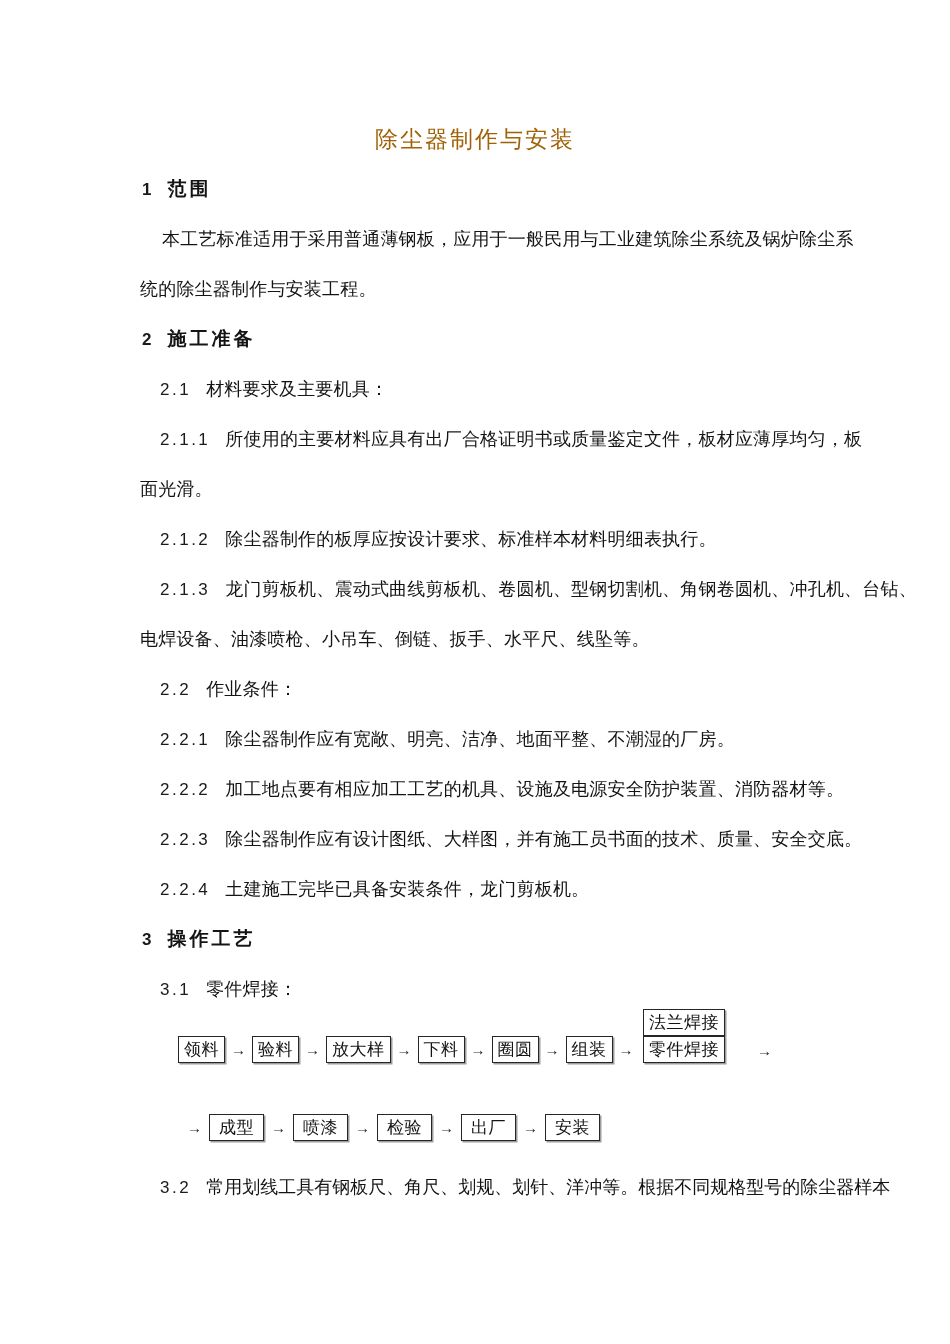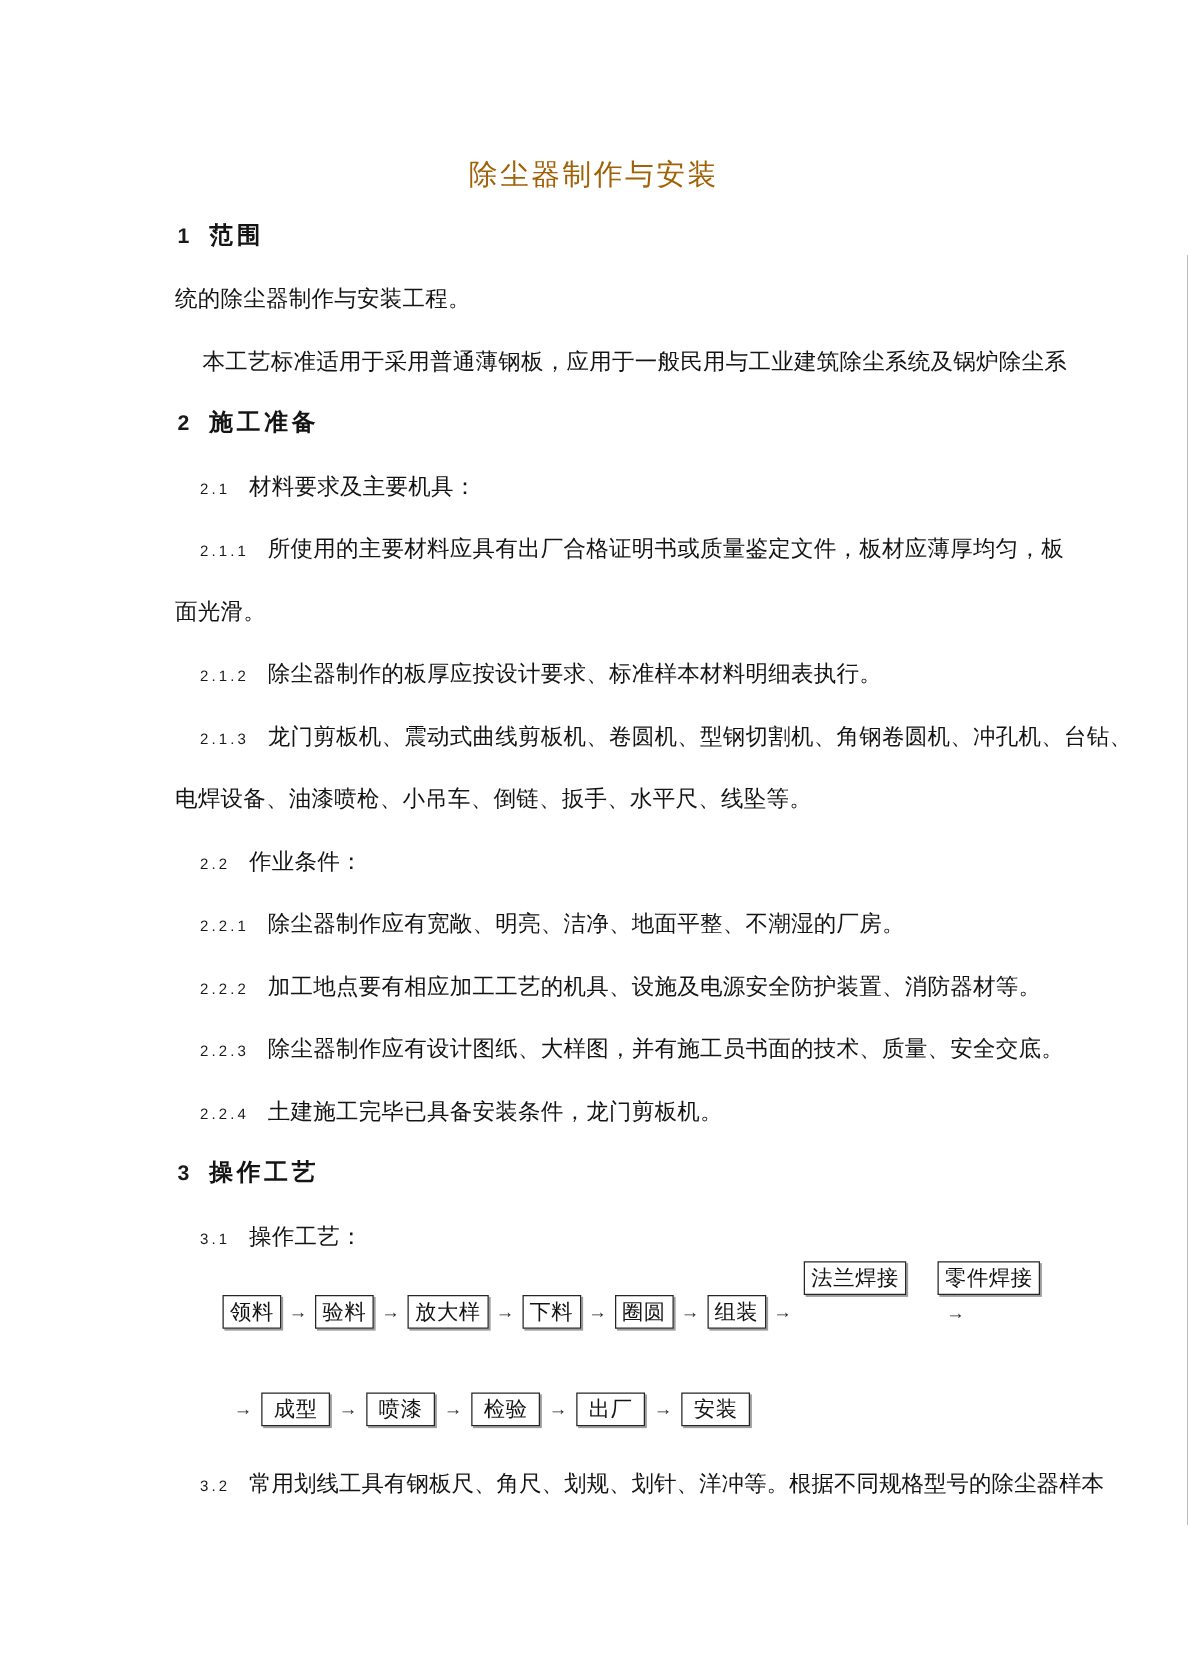--- a/index.html
+++ b/index.html
@@ -43,39 +43,39 @@
   .line.item{padding-left:20px;}
   .line.heading{padding-left:2px;}
   .line.heading{
     font-family:"Liberation Sans","DejaVu Sans",sans-serif;
     font-weight:bold;
     font-size:19px;
   }
   .line.heading .txt{letter-spacing:3px;margin-top:21px;}
   .num{
     font-family:"Liberation Sans","DejaVu Sans",sans-serif;
-    font-size:12px;
+    font-size:17px;
     letter-spacing:2.5px;
     margin-right:15px;
     color:#1a1a1a;
   }
   .line.heading .num{
     font-size:17px;
     font-weight:bold;
     letter-spacing:0;
     margin-right:16px;
   }
   
   .flow-row1{
     position:absolute;left:178px;top:1036px;
     display:flex;align-items:center;gap:6px;
   }
   .flow-branch{
     position:absolute;left:643px;top:1009px;
-    display:flex;flex-direction:row;gap:25px;
+    display:flex;flex-direction:column;
   }
   .flow-far-arrow{
     position:absolute;left:757px;top:1038px;
   }
   .flow-row2{
     position:absolute;left:187px;top:1114px;
     display:flex;align-items:center;gap:7px;
   }
   .fbox{
     display:inline-block;
@@ -110,36 +110,36 @@
 </style>
 </head>
 <body>
 
 <div class="page">
 
   <div class="doc-title">除尘器制作与安装</div>
 
   <div class="body-lines" id="body-lines">
       <div class="line heading"><span class="num">1</span><span class="txt">范围</span></div>
+      <div class="line para"><span class="txt">本工艺标准适用于采用普通薄钢板，应用于一般民用与工业建筑除尘系统及锅炉除尘系</span></div>
       <div class="line cont"><span class="txt">统的除尘器制作与安装工程。</span></div>
-      <div class="line para"><span class="txt">本工艺标准适用于采用普通薄钢板，应用于一般民用与工业建筑除尘系统及锅炉除尘系</span></div>
       <div class="line heading"><span class="num">2</span><span class="txt">施工准备</span></div>
       <div class="line item"><span class="num">2.1</span><span class="txt">材料要求及主要机具：</span></div>
       <div class="line item"><span class="num">2.1.1</span><span class="txt">所使用的主要材料应具有出厂合格证明书或质量鉴定文件，板材应薄厚均匀，板</span></div>
       <div class="line cont"><span class="txt">面光滑。</span></div>
       <div class="line item"><span class="num">2.1.2</span><span class="txt">除尘器制作的板厚应按设计要求、标准样本材料明细表执行。</span></div>
       <div class="line item"><span class="num">2.1.3</span><span class="txt">龙门剪板机、震动式曲线剪板机、卷圆机、型钢切割机、角钢卷圆机、冲孔机、台钻、</span></div>
       <div class="line cont"><span class="txt">电焊设备、油漆喷枪、小吊车、倒链、扳手、水平尺、线坠等。</span></div>
       <div class="line item"><span class="num">2.2</span><span class="txt">作业条件：</span></div>
       <div class="line item"><span class="num">2.2.1</span><span class="txt">除尘器制作应有宽敞、明亮、洁净、地面平整、不潮湿的厂房。</span></div>
       <div class="line item"><span class="num">2.2.2</span><span class="txt">加工地点要有相应加工工艺的机具、设施及电源安全防护装置、消防器材等。</span></div>
       <div class="line item"><span class="num">2.2.3</span><span class="txt">除尘器制作应有设计图纸、大样图，并有施工员书面的技术、质量、安全交底。</span></div>
       <div class="line item"><span class="num">2.2.4</span><span class="txt">土建施工完毕已具备安装条件，龙门剪板机。</span></div>
       <div class="line heading"><span class="num">3</span><span class="txt">操作工艺</span></div>
-      <div class="line item"><span class="num">3.1</span><span class="txt">操作工艺：</span></div>
+      <div class="line item"><span class="num">3.1</span><span class="txt">零件焊接：</span></div>
     </div>
 
   <div class="flow-row1" id="flow-row1">
       <span class="fbox">领料</span>
       <span class="arrow">→</span>
       <span class="fbox">验料</span>
       <span class="arrow">→</span>
       <span class="fbox">放大样</span>
       <span class="arrow">→</span>
       <span class="fbox">下料</span>

